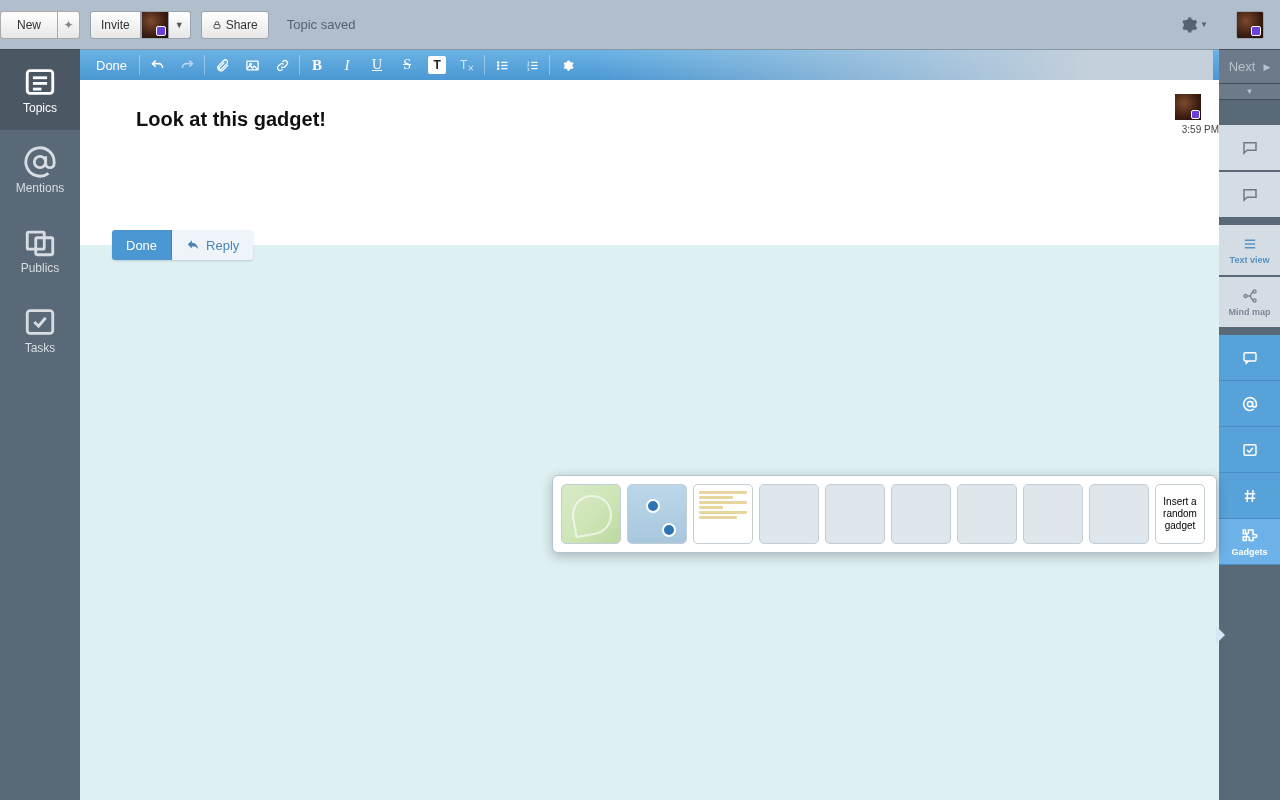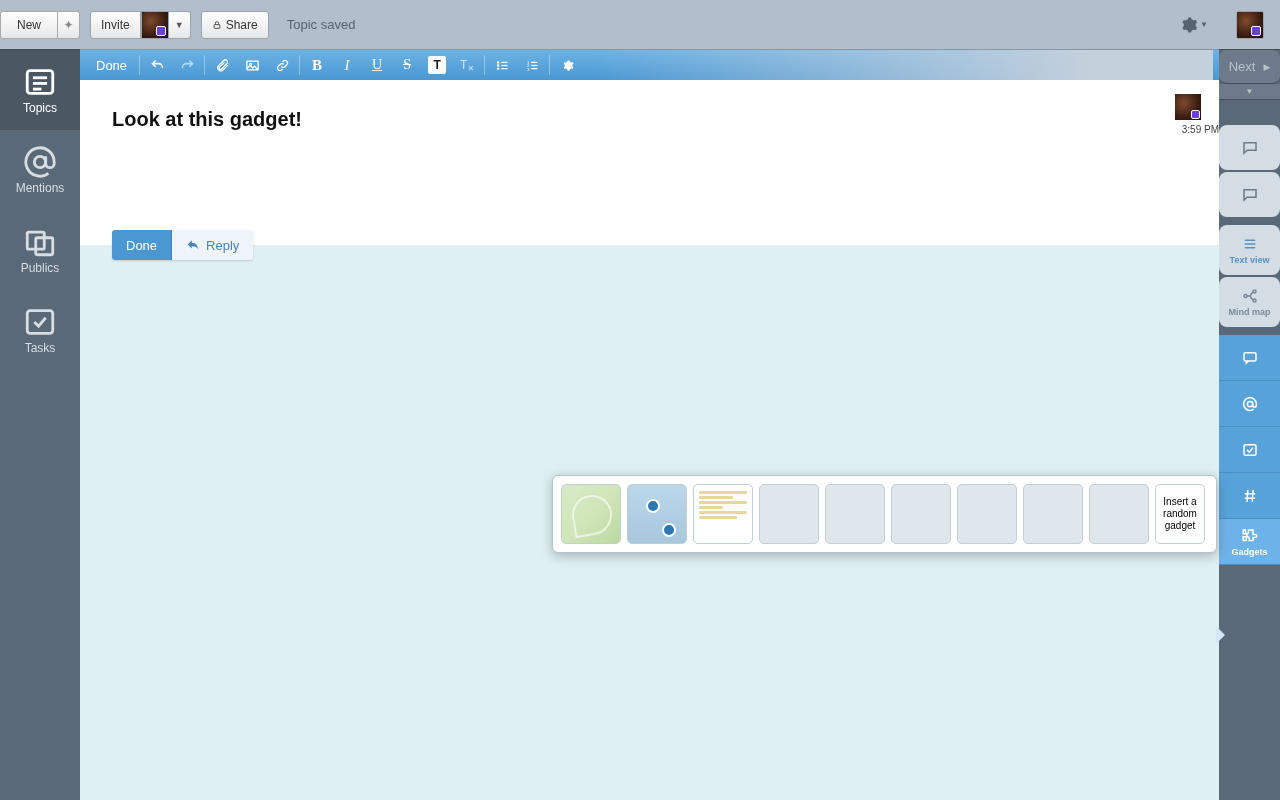--- a/index.html
+++ b/index.html
@@ -26,24 +26,24 @@
   .avatar-small::after { content:""; position:absolute; right:2px; bottom:2px; width:8px; height:8px; background:#6b3fd9; border:1px solid #fff; border-radius:2px; }
   .dd { width: 22px; height:28px; background:linear-gradient(#fff,#e7e7e7); border:1px solid #9aa4ae; border-left:0; border-radius:0 3px 3px 0; display:flex; align-items:center; justify-content:center; cursor:pointer; font-size:9px; color:#555;}
   .topbar-status { color: #556370; font-size: 13px; margin-left: 8px; }
   .topbar-spacer { flex: 1; }
   .gear { width: 30px; height: 28px; display:flex; align-items:center; justify-content:center; cursor:pointer; color:#556370; }
   .gear svg { width:18px; height:18px; }
 
   
   .far-right { position: absolute; right: 0; top: 0; width: 61px; height: 800px; background: #5a6978; display:flex; flex-direction:column; }
   .fr-avatar { height: 50px; background:#b1becc; display:flex; align-items:center; justify-content:center; border-bottom:1px solid #424d57; }
-  .fr-next { height: 34px; background:#6c7a89; color:#b8c2cc; display:flex; align-items:center; justify-content:center; font-size:13px; gap:8px; cursor:pointer; border-bottom:1px solid #424d57;border-radius:8px;}
+  .fr-next { height: 34px; background:#6c7a89; color:#b8c2cc; display:flex; align-items:center; justify-content:center; font-size:13px; gap:8px; cursor:pointer; border-bottom:1px solid #424d57;}
   .fr-expand { height: 16px; background:#6c7a89; display:flex; align-items:center; justify-content:center; color:#b8c2cc; font-size:8px; cursor:pointer; border-bottom:1px solid #424d57;}
   .fr-pad { height: 25px; }
-  .fr-box { height: 45px; background:#d5dde4; margin: 0 0 2px 0; display:flex; align-items:center; justify-content:center; color:#6d7a86; cursor:pointer;border-radius:8px; }
+  .fr-box { height: 45px; background:#d5dde4; margin: 0 0 2px 0; display:flex; align-items:center; justify-content:center; color:#6d7a86; cursor:pointer; }
   .fr-box svg { width:18px; height:18px; }
   .fr-tall { height: 50px; flex-direction:column; gap:2px; }
   .fr-tall span { font-size: 9px; color:#5792c3; font-weight:bold; }
   .fr-tall.muted span { color:#7b8a97; }
   .fr-blue { height: 46px; background:#58a2da; display:flex; align-items:center; justify-content:center; color:#fff; cursor:pointer; border-bottom:1px solid #4a8dc0; }
   .fr-blue svg { width:18px; height:18px; }
   .fr-blue.active { background:#6db2e8; position:relative; flex-direction:column; gap:2px;}
   .fr-blue.active span { font-size:9px; color:#fff; font-weight:bold; }
 
   
@@ -51,21 +51,21 @@
   .tb-btn { height:30px; min-width:30px; display:flex; align-items:center; justify-content:center; cursor:pointer; color:#fff; font-size:13px; padding:0 6px;}
   .tb-sep { width:1px; height:20px; background:rgba(255,255,255,0.35); margin:0 2px; }
   .tb-btn svg { width:15px; height:15px; }
   .tb-btn.done { font-weight:500; padding:0 10px;}
   .tb-btn.boxed { background:#fff; color:#222; width:18px; height:18px; min-width:18px; border-radius:2px; font-weight:bold; font-size:12px;}
   .tb-right-fade { flex:1; background:linear-gradient(to right, rgba(255,255,255,0) 0%, #c4d0dc 80%); height:100%; margin-left:10px;}
 
   
   .doc-area { position:absolute; left:80px; right:61px; top:80px; bottom:0; background:#def0f2; }
   .post { background:#fff; padding: 28px 32px 60px 32px; position:relative; min-height:165px; }
-  .post-title { font-size:20px; font-weight:bold; color:#111; }
+  .post-title { font-size:20px; font-weight:bold; color:#111;margin-left:24px; }
   .post-avatar { position:absolute; right:18px; top:14px; width:26px; height:26px; background:radial-gradient(circle at 35% 35%, #7e4a2e 0%, #3a1d10 60%, #1a0d08 100%); }
   .post-avatar::after{ content:""; position:absolute; right:1px; bottom:1px; width:7px; height:7px; background:#6b3fd9; border:1px solid #fff; border-radius:2px;}
   .post-time { position:absolute; right:0; top:44px; font-size:10px; color:#444; }
   .action-row { position:absolute; left:32px; bottom:-15px; display:flex; box-shadow:0 1px 2px rgba(0,0,0,0.15); border-radius:3px; overflow:hidden;}
   .action-btn { height:30px; padding:0 14px; background:#4a97d2; color:#fff; font-size:13px; display:flex; align-items:center; gap:6px; cursor:pointer; border:none;}
   .action-btn + .action-btn { border-left:1px solid #3c82b9; background:#eef4f9; color:#4b84b5;}
   .action-btn + .action-btn svg { width:14px; height:14px; }
 
   
   .gadget-pop { position:absolute; right:2px; top:395px; width:665px; background:#fff; border:1px solid #b6c2cd; border-radius:6px; box-shadow:0 3px 12px rgba(0,0,0,0.25); padding:8px; z-index:50; }

